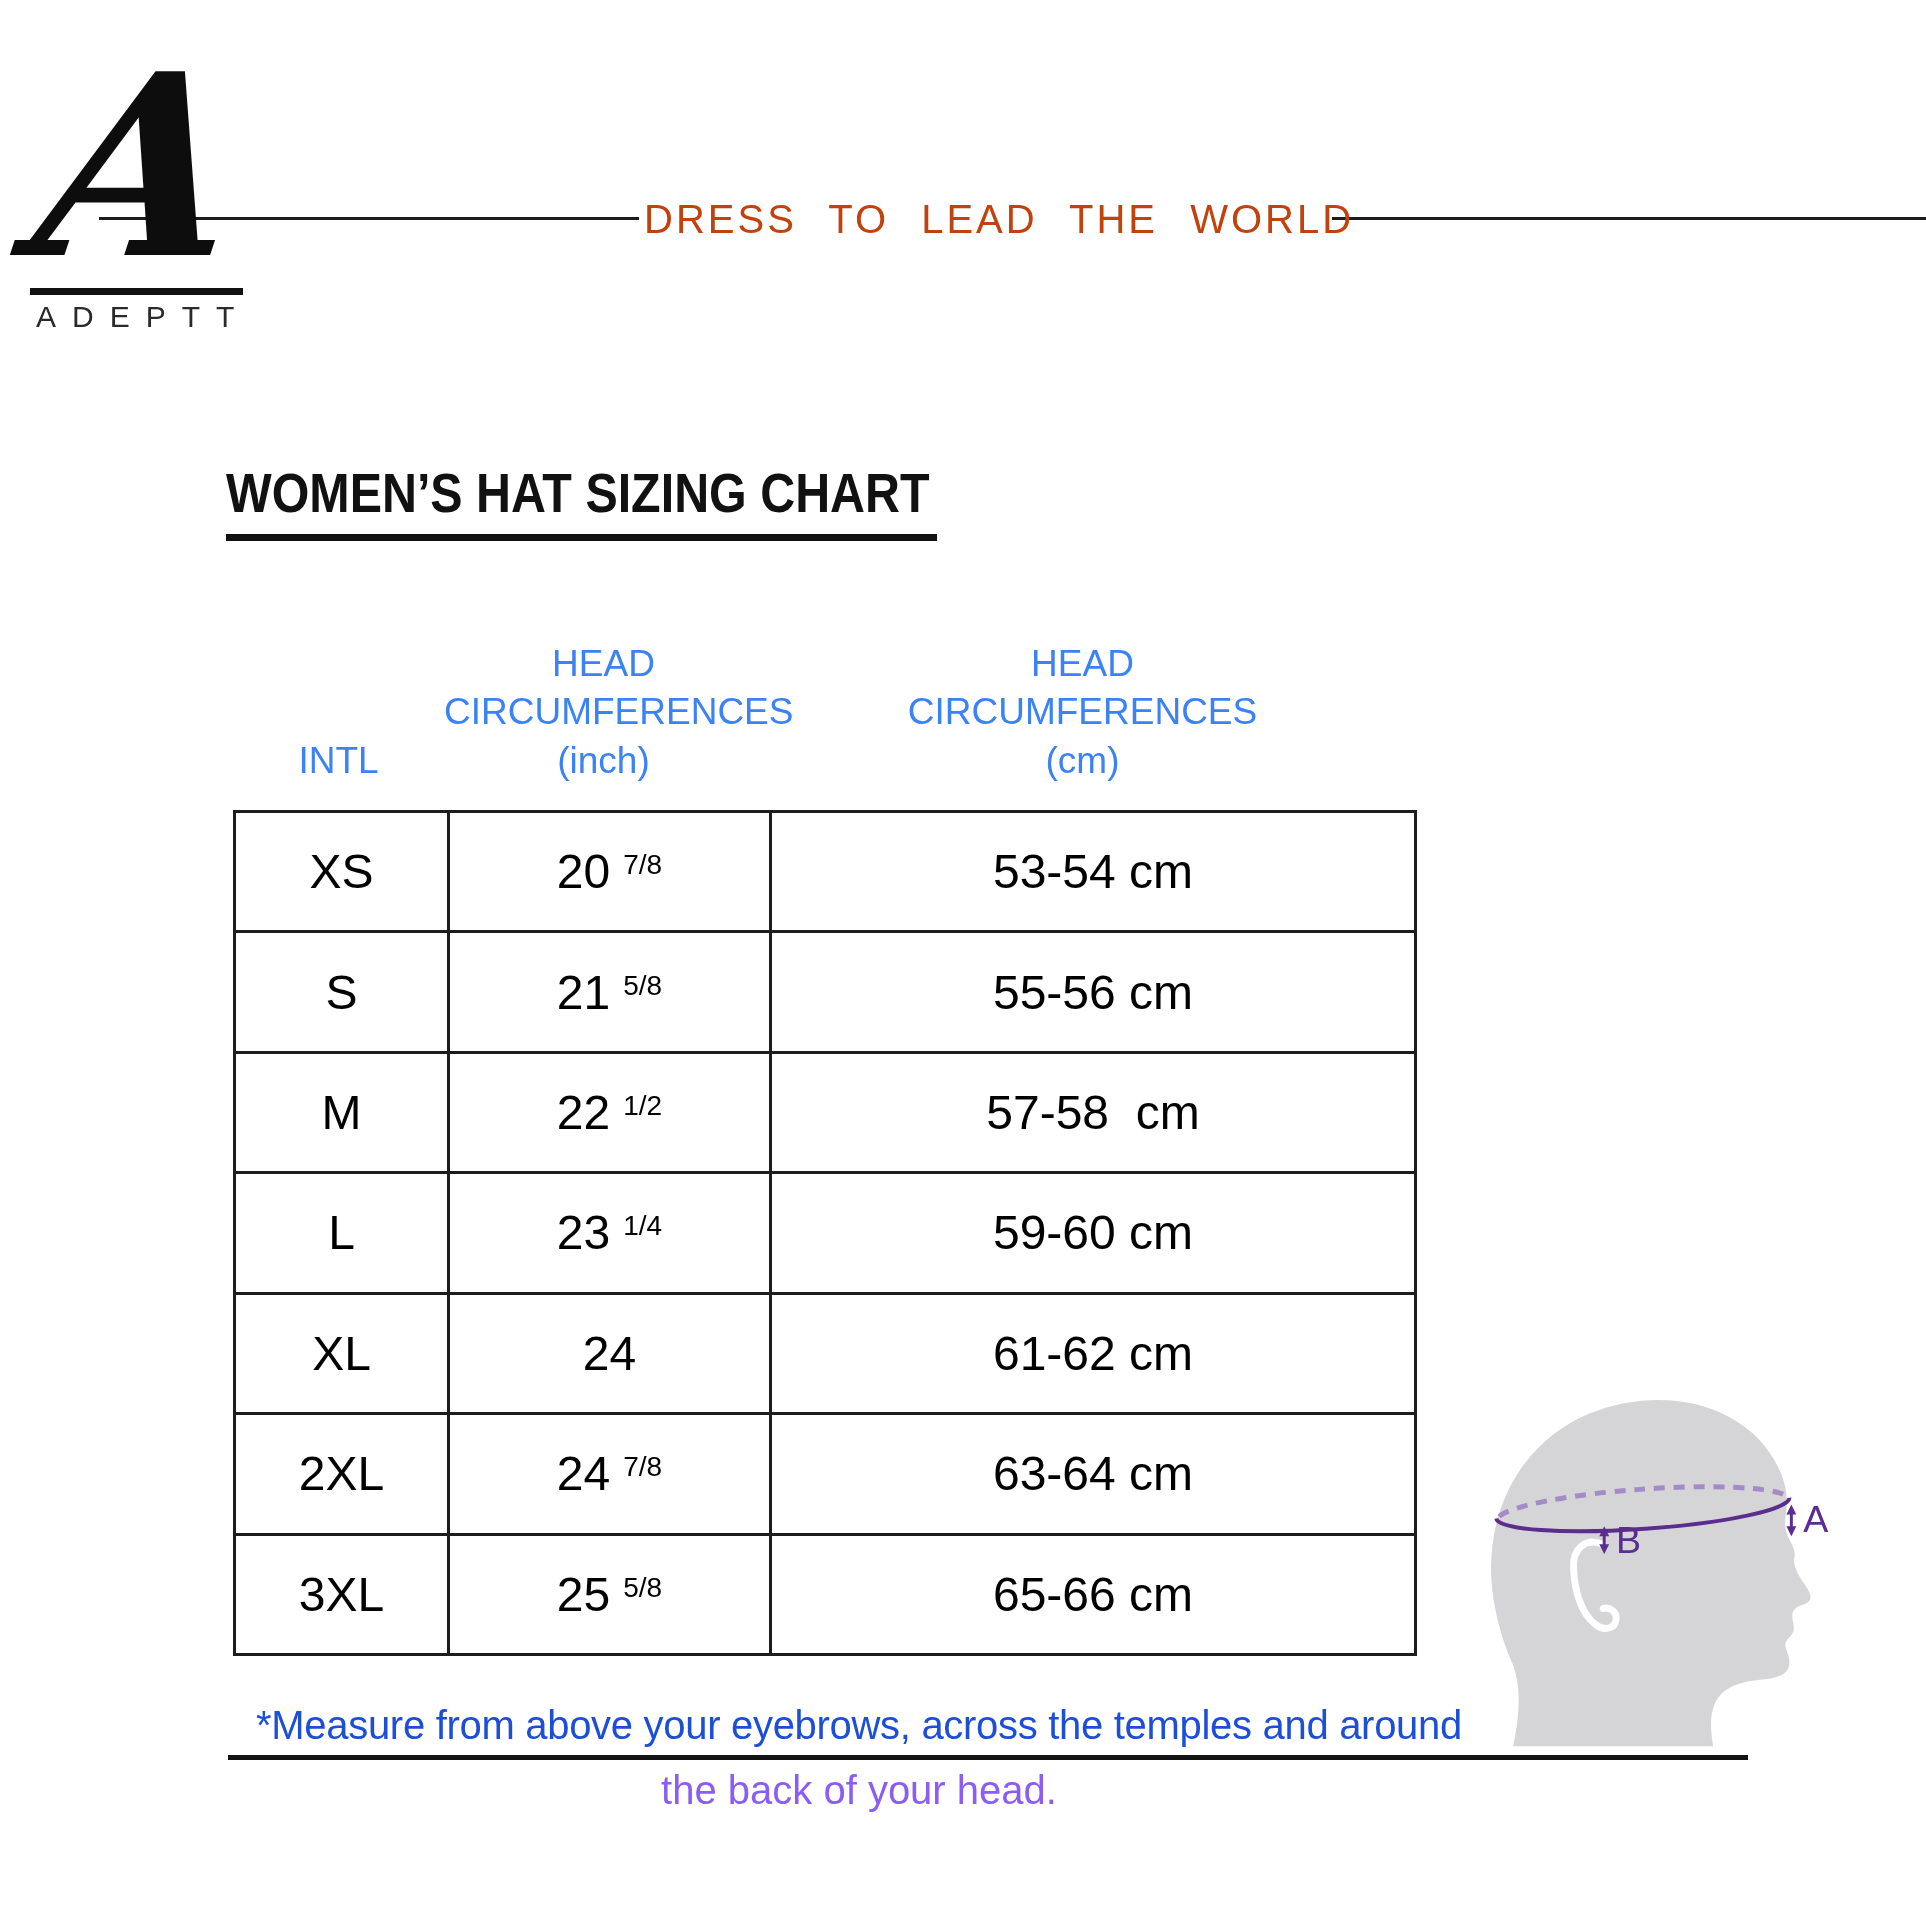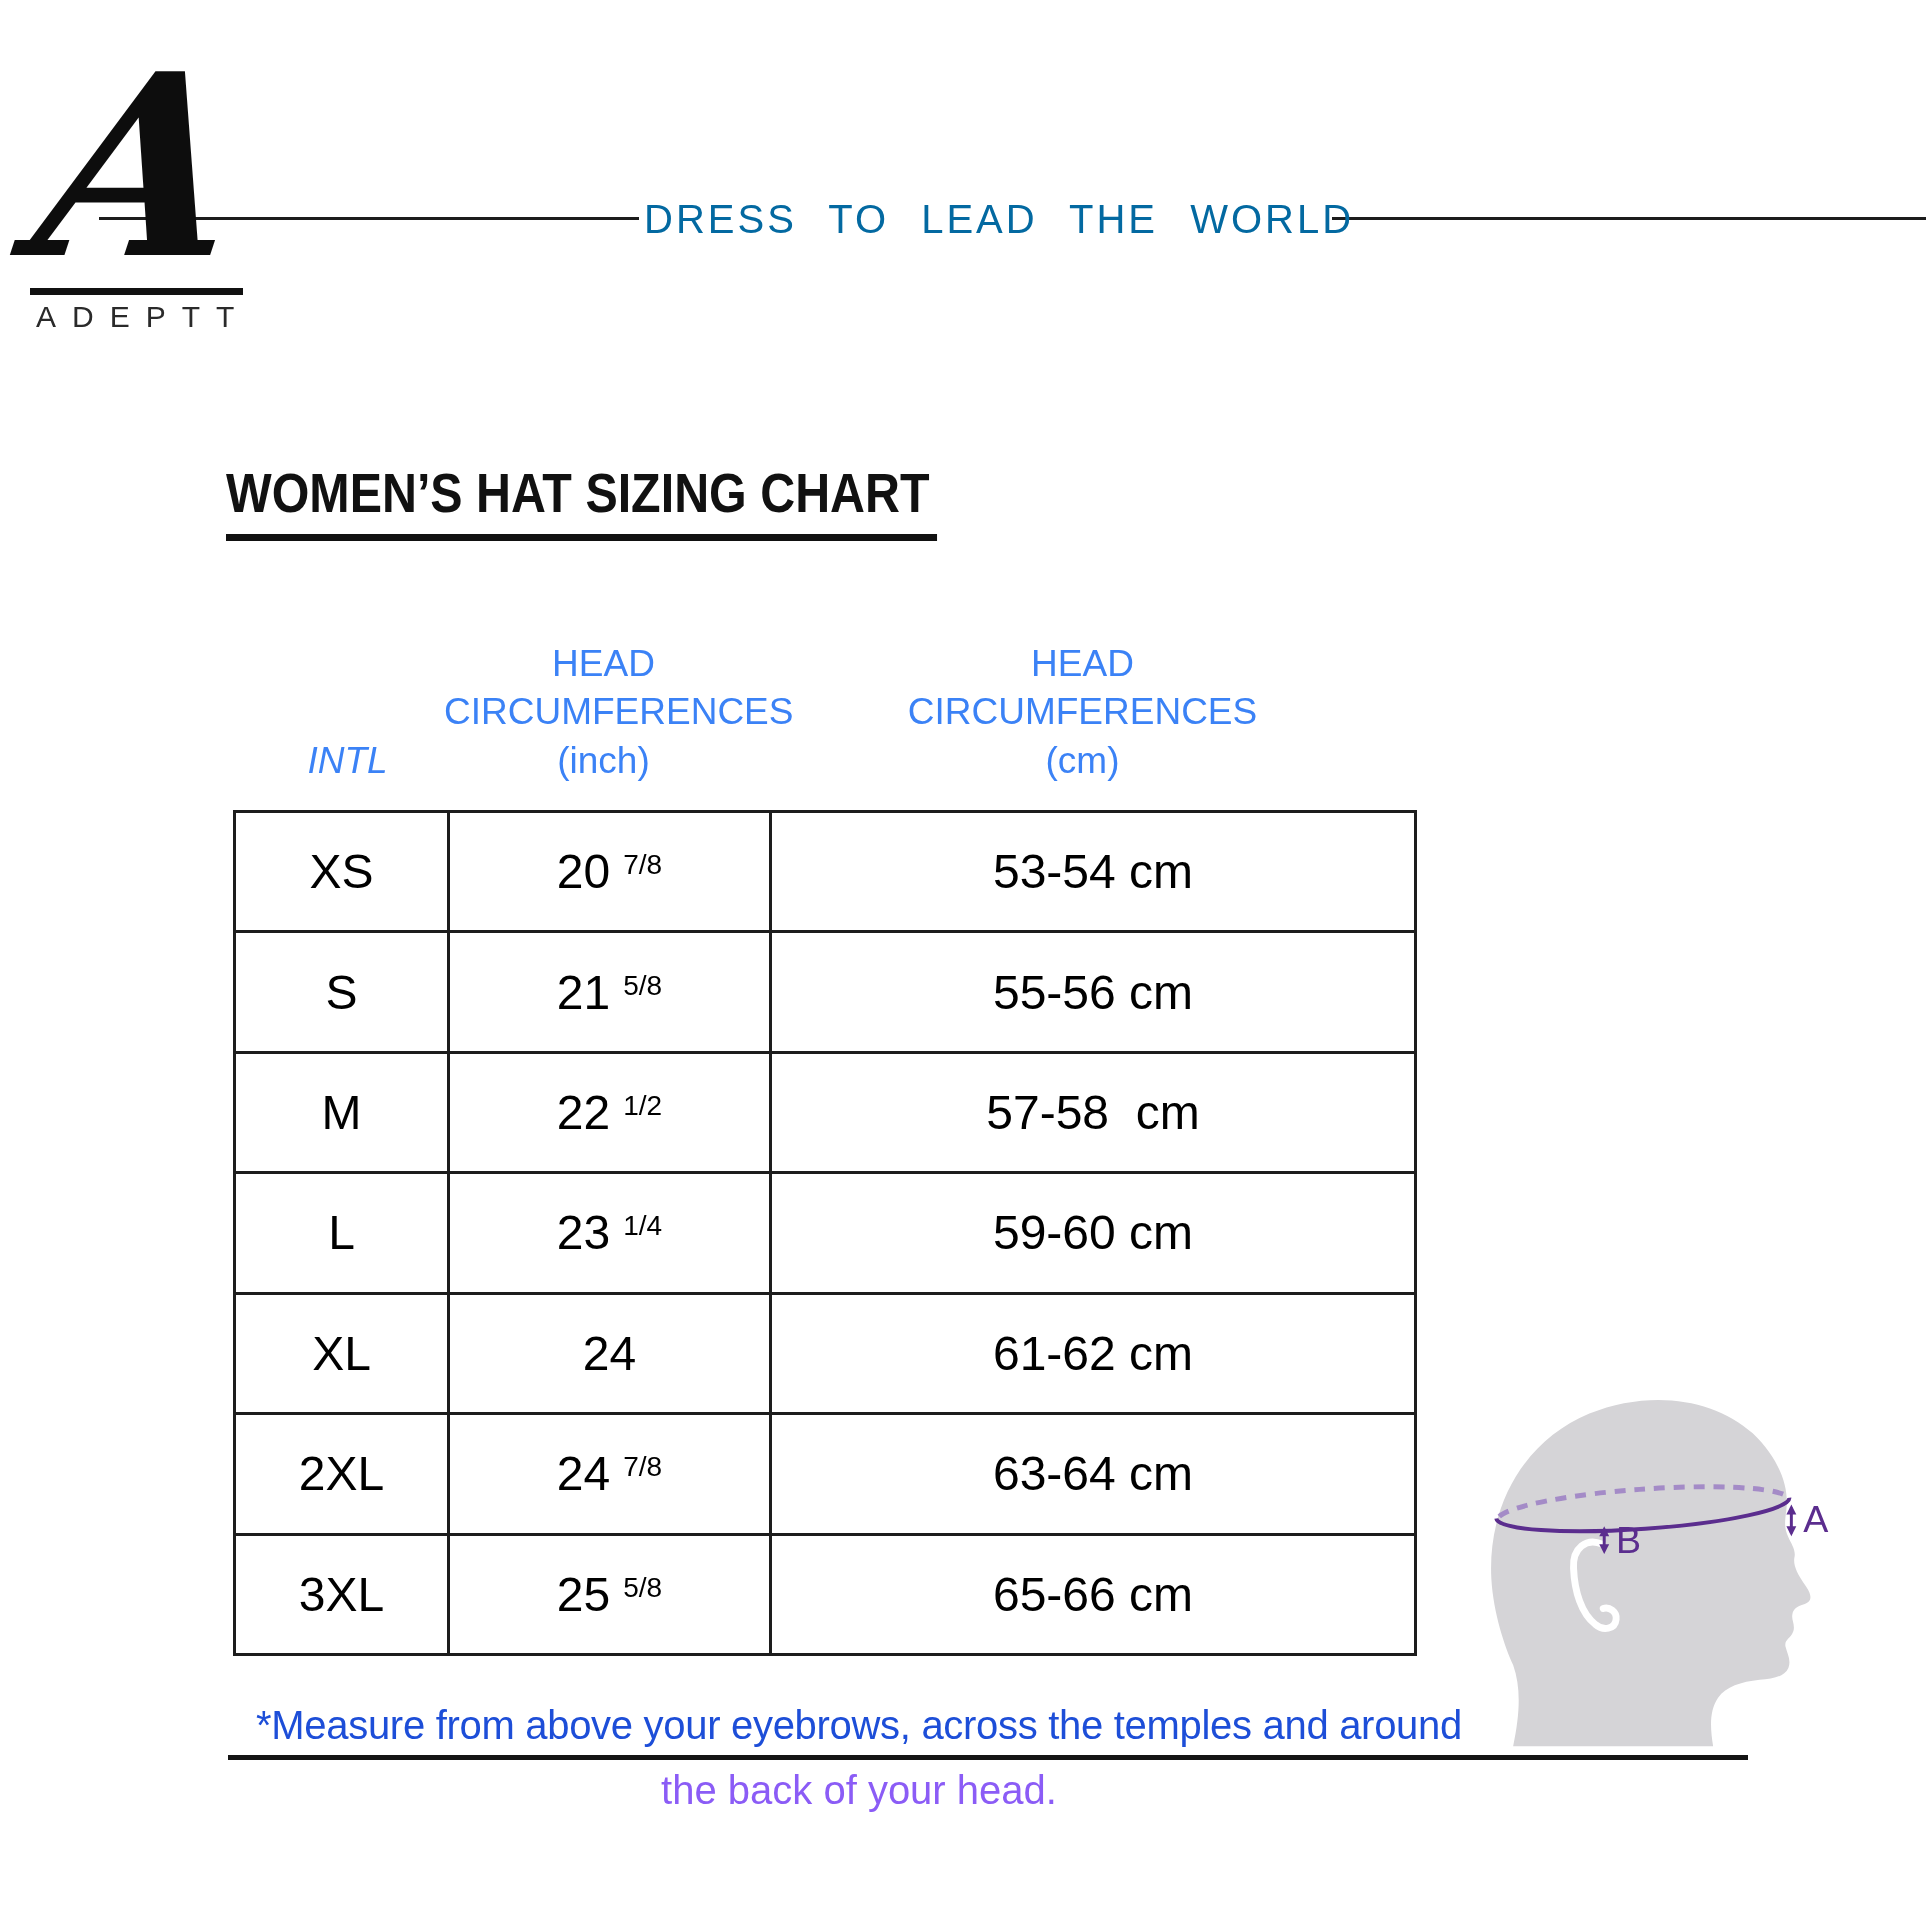--- a/index.html
+++ b/index.html
@@ -20,39 +20,39 @@
     transform:skewX(-8deg); z-index:2;
   }
   .logo-bar { left:30px; top:288px; width:213px; height:7px; background:#111; }
   .logo-name {
     position:absolute; left:36px; top:300px; width:228px;
     font-size:30px; letter-spacing:16px; color:#2a2a2a; white-space:nowrap;
   }
   .tagline {
     position:absolute; left:644px; top:197px; width:683px;
     font-size:40px; letter-spacing:3px; word-spacing:18px;
-    text-align:center; color:#0369a1; white-space:nowrap;
+    text-align:center; color:#c2410c; white-space:nowrap;
   }
 
   
   .title-wrap { position:absolute; left:226px; top:461px; }
   .title-wrap .title-inner {
     display:inline-block; transform:scaleX(0.88); transform-origin:left top;
     font-size:55px; font-weight:700; color:#111; white-space:nowrap;
     border-bottom:7px solid #111; padding-bottom:9px; padding-right:8px;
   }
 
   
   .col-head {
     position:absolute; top:616px; height:170px;
     display:flex; flex-direction:column; justify-content:flex-end;
     text-align:center; font-size:37px; line-height:1.32; color:#3b82f6;
   }
   .col-head div { white-space:nowrap; }
-  .head-intl { left:242px; width:211px;font-style:italic; }
+  .head-intl { left:233px; width:211px; }
   .head-inch { left:444px; width:319px; }
   .head-cm   { left:762px; width:641px; }
 
   
   table.size-table {
     position:absolute; left:233px; top:810px;
     width:1171px; height:846px;
     border-collapse:collapse; table-layout:fixed;
   }
   table.size-table td {

